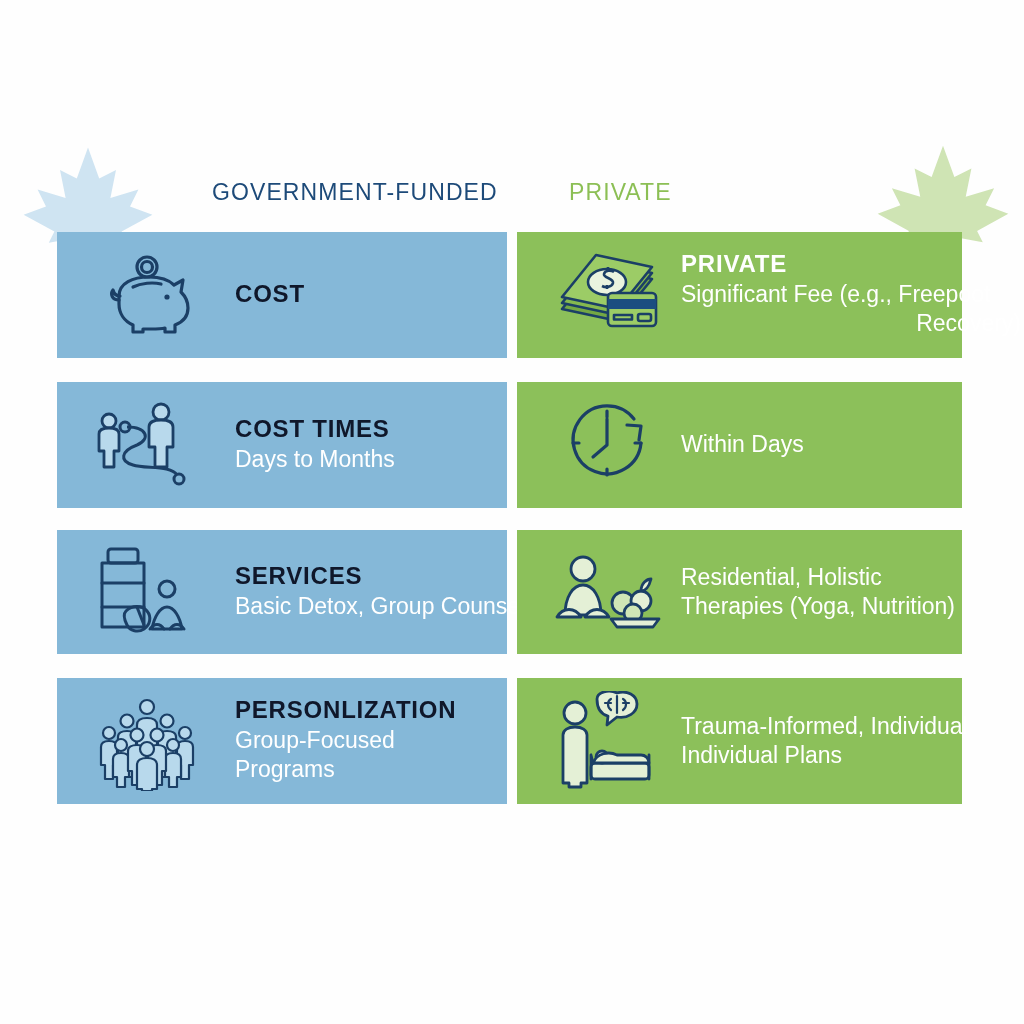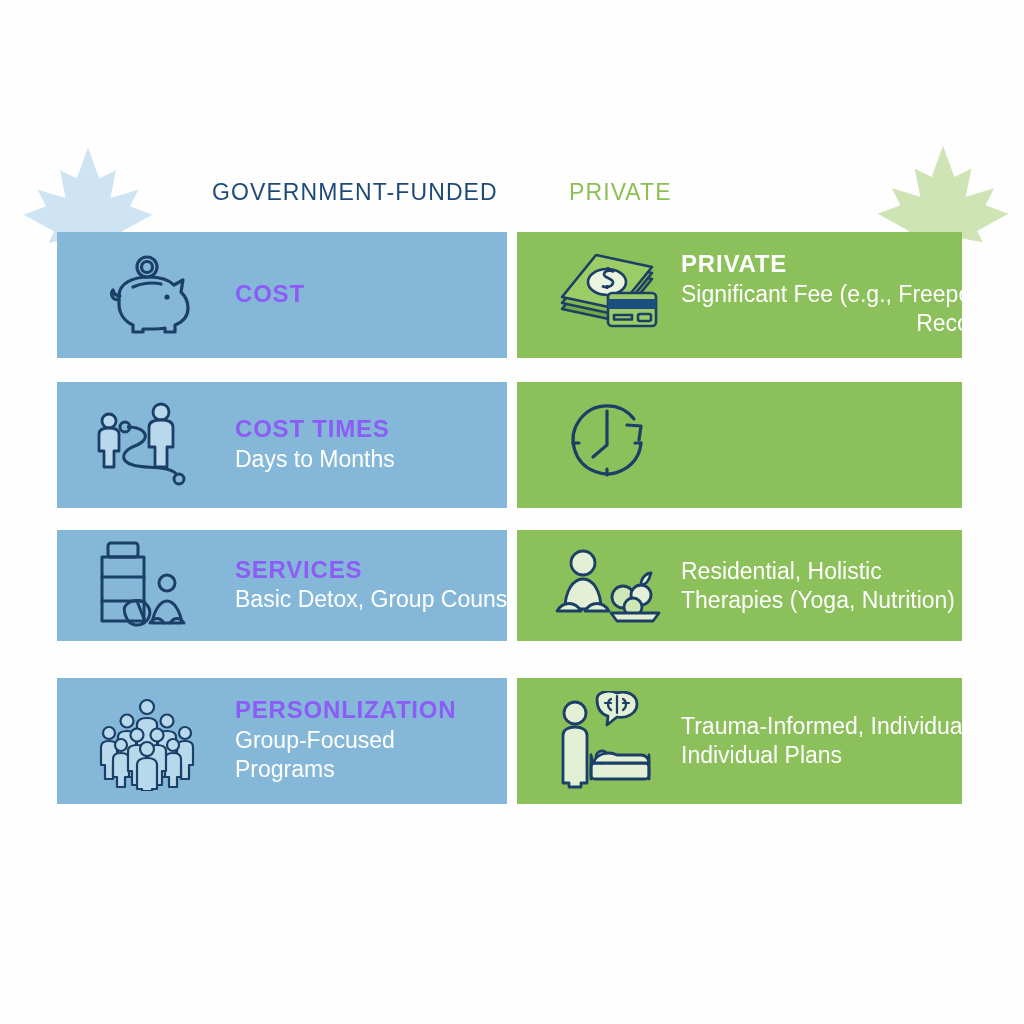--- a/index.html
+++ b/index.html
@@ -95,41 +95,41 @@
   .card.priv .text-wrap {
     left: 164px;
     width: 340px;
   }
 
   .card .kicker {
     display: block;
     font-size: 24px;
     font-weight: bold;
     letter-spacing: 0.8px;
-    color: #8b5cf6;
+    color: #0f172a;
     line-height: 1.12;
     margin: 0 0 2px 0;
     white-space: nowrap;
   }
   .card.priv .kicker { color: #ffffff; }
 
   .card .value {
     display: block;
     font-size: 23px;
     font-weight: normal;
     color: #ffffff;
     line-height: 1.28;
     white-space: nowrap;
   }
   .card .value.ralign { text-align: right; }
 
   
   .r1 { top: 232px; height: 126px; }
   .r2 { top: 382px; height: 126px; }
-  .r3 { top: 530px; height: 111px; }
+  .r3 { top: 530px; height: 124px; }
   .r4 { top: 678px; height: 126px; }
 
   .cgov  { left: 57px;  width: 450px; }
   .cpriv { left: 517px; width: 445px; }
 </style>
 </head>
 <body>
 
 <div id="canvas">
 
@@ -222,20 +222,23 @@
       <div class="icon-wrap">
         <svg width="92" height="92" viewBox="0 0 92 92">
           <g fill="none" stroke="#1b3f66" stroke-width="3.2" stroke-linecap="round" stroke-linejoin="round">
             <path d="M73 20 A34 34 0 1 0 80 44"></path>
             <path d="M66 26 L80 27 L78 41"></path>
             <path d="M46 20 L46 46 L32 58"></path>
             <path d="M46 12 L46 18 M46 70 L46 76 M12 44 L18 44 M74 44 L80 44"></path>
           </g>
         </svg>
       </div>
+      <div class="text-wrap">
+        <span class="value">Within Days</span>
+      </div>
     </div>
 
     <div class="card gov cgov r3">
       <div class="bg"></div>
       <div class="icon-wrap">
         <svg width="110" height="94" viewBox="0 0 110 94">
           <g fill="none" stroke="#1b3f66" stroke-width="3" stroke-linejoin="round" stroke-linecap="round">
             <rect x="16" y="4" width="30" height="14" rx="3"></rect>
             <path d="M10 18 L52 18 L52 82 L10 82 Z"></path>
             <path d="M10 38 L52 38 M10 62 L52 62"></path>

